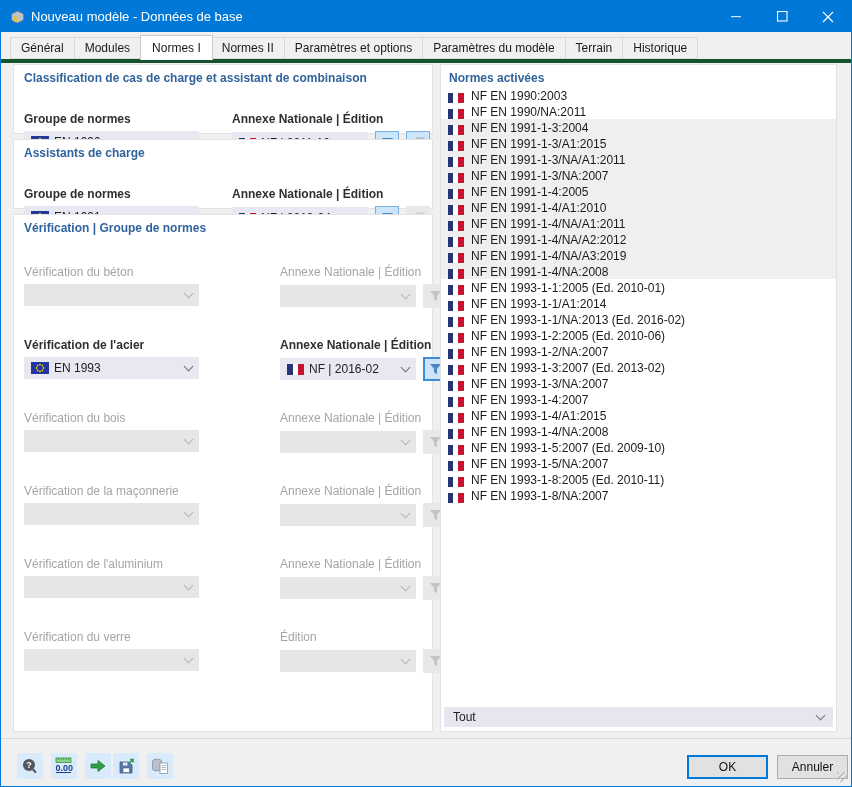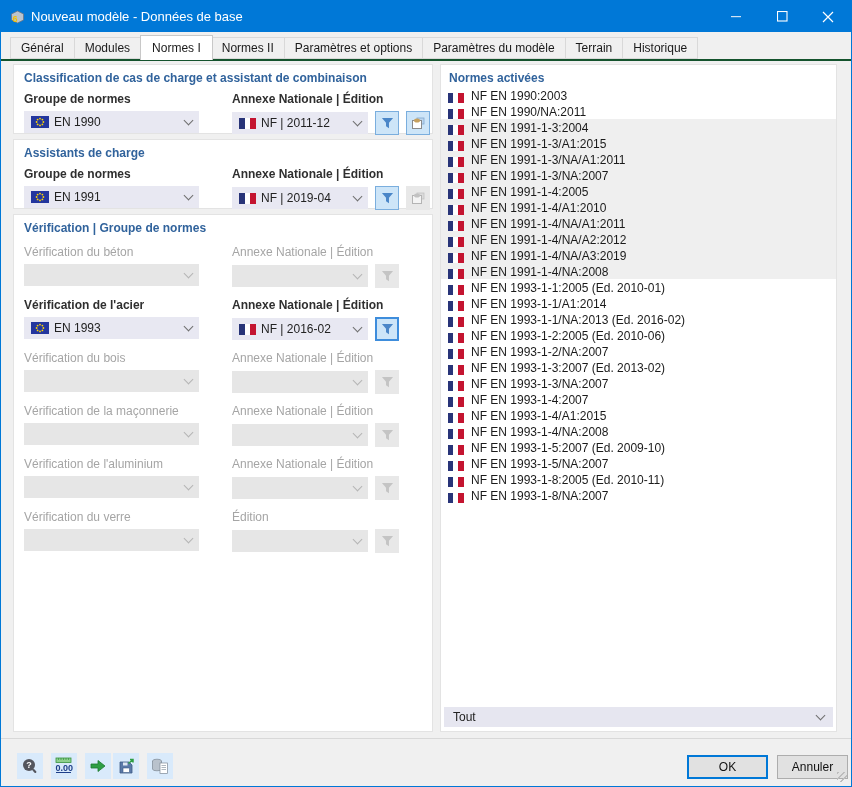--- a/index.html
+++ b/index.html
@@ -7,52 +7,52 @@
   .window{position:relative;width:852px;height:787px;box-sizing:border-box;border:1px solid #0078d7;background:#f0f0f0;}
 
   
   .titlebar{height:31px;background:#0078d7;display:flex;align-items:center;}
   .app-icon{width:17px;height:16px;margin-left:8px;flex:0 0 auto;}
   .title-text{color:#fff;font-size:13px;margin-left:5px;white-space:nowrap;}
   .win-btns{margin-left:auto;display:flex;height:100%;}
   .win-btn{width:46px;height:100%;display:flex;align-items:center;justify-content:center;}
 
   
-  .tabbar{display:flex;align-items:flex-end;height:27px;padding-left:9px;border-bottom:2px solid #14532d;position:relative;}
+  .tabbar{display:flex;align-items:flex-end;height:27px;padding-left:9px;border-bottom:4px solid #14532d;position:relative;}
   .tab{height:20px;padding:0 10px;display:flex;align-items:center;background:#f0f0f0;border:1px solid #d9d9d9;border-left:none;font-size:12px;color:#1a1a1a;white-space:nowrap;cursor:default;}
   .tab:first-child{border-left:1px solid #d9d9d9;}
   .tab.active{background:#fff;height:24px;border:1px solid #c8c8c8;border-bottom:none;margin:0 -1px -1px -1px;z-index:2;position:relative;padding:0 11px;}
 
   
   .box{position:absolute;background:#fff;border:1px solid #e3e3e3;box-sizing:border-box;}
   #box-classification{left:12px;top:63px;width:420px;height:70px;}
   #box-assistants{left:12px;top:138px;width:420px;height:70px;}
   #box-verification{left:12px;top:213px;width:420px;height:518px;}
   .box-title{padding:6px 10px 0;font-weight:bold;font-size:12px;color:#31639c;white-space:nowrap;}
   .fields{display:flex;margin:7px 10px 0;}
   .fcol1{width:175px;margin-right:33px;flex:0 0 auto;}
   .fcol2{flex:0 0 auto;}
-  .flabel{font-size:12px;font-weight:bold;color:#2f2f2f;height:15px;white-space:nowrap;}
+  .flabel{font-size:12px;font-weight:bold;color:#2f2f2f;height:15px;white-space:nowrap;margin-top:20px;}
   .ctrl-row{display:flex;align-items:center;margin-top:4px;}
   .dropdown{height:22px;box-sizing:border-box;display:flex;align-items:center;padding:0 7px;background:#e8e8f2;cursor:default;}
   .group-dd{width:175px;}
   .annex-dd{width:136px;}
   .dd-text{margin-left:5px;font-size:12px;color:#222;white-space:nowrap;}
   .chev{margin-left:auto;width:6px;height:6px;border-right:1.4px solid #6f6f6f;border-bottom:1.4px solid #6f6f6f;transform:rotate(45deg);margin-top:-3px;flex:0 0 auto;}
   .flag-fr{width:17px;height:11px;flex:0 0 auto;background:linear-gradient(90deg,#283478 0 34%,#ffffff 34% 64%,#c41430 64% 100%);}
   .flag-eu{flex:0 0 auto;}
 
   .btn-sq{width:24px;height:24px;box-sizing:border-box;margin-left:7px;display:flex;align-items:center;justify-content:center;border:1px solid transparent;padding:0;background:#e8e8e8;cursor:default;}
   .btn-sq.on{background:#cde5f8;border-color:#7aaede;color:#4a86c8;}
   .btn-sq.on.focused{border:2px solid #3e8ddc;}
   .btn-sq.off{background:#e8e8e8;color:#a8a8a8;}
   .btn-sq.off svg{filter:grayscale(1);opacity:.55;}
 
   
-  .vrow{display:flex;margin:10px 10px 0;}
+  .vrow{display:flex;margin:10px 10px 0;gap:48px;}
   .vrow.disabled .flabel{color:#a5a5a5;font-weight:normal;}
   .vrow.disabled .dropdown{background:#e6e6e6;}
   .vrow.disabled .chev{border-color:#b5b5b5;}
   .vrow.disabled .dd-text{color:#a5a5a5;}
 
   
   #panel-norms{left:439px;top:63px;width:397px;height:668px;}
   .norms-title{padding:6px 0 1px 8px;font-weight:bold;font-size:12px;color:#31639c;height:15px;}
   .norms-list{margin-top:0;}
   .norm-item{height:16px;display:flex;align-items:flex-end;padding-left:7px;font-size:12px;color:#1a1a1a;white-space:nowrap;cursor:default;}

